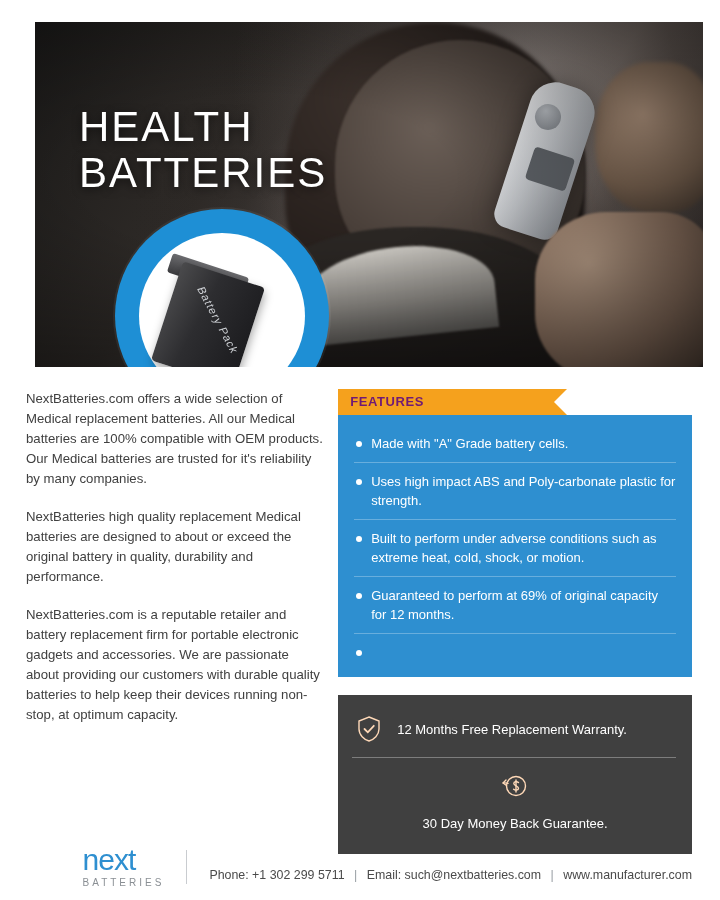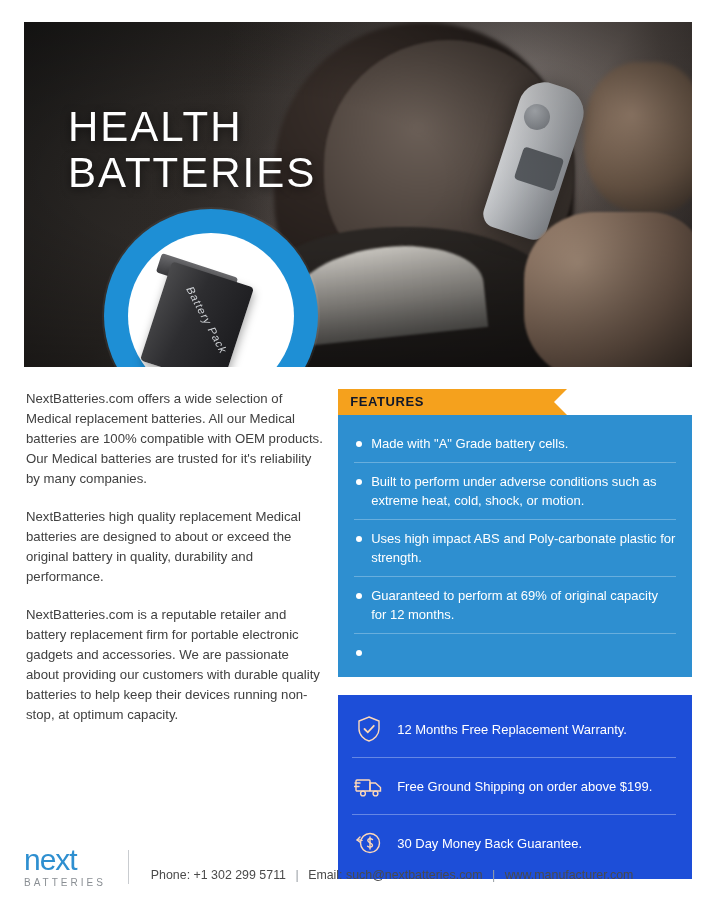--- a/index.html
+++ b/index.html
@@ -13,21 +13,21 @@
     position: relative;
     width: 720px; height: 900px;
     background: #ffffff;
     padding: 22px 28px 0 24px;
   }
 
   
   .hero {
     position: relative;
     width: 668px; height: 345px;
-    margin-left: 0;
+    margin-left: 11px;
     background: #2b2b2b;
     overflow: hidden;
   }
   .hero-photo {
     position: absolute; inset: 0;
     background:
       radial-gradient(circle at 74% 18%, rgba(200,190,185,0.55) 0%, rgba(120,110,105,0.25) 26%, rgba(0,0,0,0) 52%),
       radial-gradient(circle at 55% 62%, rgba(150,140,135,0.35) 0%, rgba(40,36,34,0.2) 38%, rgba(0,0,0,0) 66%),
       linear-gradient(120deg, #1b1a19 0%, #2e2a27 30%, #4a4340 52%, #6d625c 70%, #3a3330 92%);
   }
@@ -186,21 +186,21 @@
   
   .features-tab-wrap {
     position: relative;
     height: 26px;
   }
   .features-tab {
     position: absolute;
     left: 0; top: 0;
     height: 26px;
     background: #f5a11d;
-    color: #0f172a;
+    color: #701a75;
     font-size: 13px;
     font-weight: bold;
     letter-spacing: 0.6px;
     padding: 5px 14px 0 12px;
     width: 216px;
   }
   .features-tab::after {
     content: "";
     position: absolute;
     right: -13px; top: 0;
@@ -226,44 +226,45 @@
     flex: 0 0 auto;
     width: 6px; height: 6px;
     border-radius: 50%;
     background: #ffffff;
     margin-top: 7px;
   }
 
   
   .guar-box {
     margin-top: 18px;
-    background: #1d4ed8;
+    background: #404040;
     padding: 6px 16px 8px 14px;
   }
   .guar-item {
     display: flex;
     align-items: center;
     gap: 13px;
     color: #ffffff;
     font-size: 13px;
     line-height: 19px;
     padding: 13px 0 13px 2px;
     border-bottom: 1px solid rgba(255,255,255,0.32);
   }
-  .guar-item:last-child { border-bottom: none; }
+  .guar-item:last-child { border-bottom: none; flex-direction: column; }
   .guar-icon { flex: 0 0 auto; width: 30px; height: 30px; }
   .guar-icon svg { display: block; }
 
   
   .footer {
     position: absolute;
     left: 24px; right: 28px; bottom: 12px;
     display: flex;
     align-items: flex-end;
     gap: 16px;
+    justify-content: flex-end;
   }
   .logo-next {
     color: #2e8fd0;
     font-size: 30px;
     line-height: 30px;
     letter-spacing: -1px;
   }
   .logo-sub {
     color: #8a8f94;
     font-size: 10px;
@@ -333,25 +334,25 @@
         <div class="features-tab">FEATURES</div>
       </div>
 
       <div class="features-box">
         <div class="feat-item">
           <span class="bullet"></span>
           <span>Made with "A" Grade battery cells.</span>
         </div>
         <div class="feat-item">
           <span class="bullet"></span>
-          <span>Built to perform under adverse conditions such as extreme heat, cold, shock, or motion.</span>
+          <span>Uses high impact ABS and Poly-carbonate plastic for strength.</span>
         </div>
         <div class="feat-item">
           <span class="bullet"></span>
-          <span>Uses high impact ABS and Poly-carbonate plastic for strength.</span>
+          <span>Built to perform under adverse conditions such as extreme heat, cold, shock, or motion.</span>
         </div>
         <div class="feat-item">
           <span class="bullet"></span>
           <span>Guaranteed to perform at 69% of original capacity for 12 months.</span>
         </div>
         <div class="feat-item">
           <span class="bullet"></span>
         </div>
       </div>
 
@@ -360,32 +361,20 @@
         <div class="guar-item">
           <span class="guar-icon">
             <svg width="30" height="30" viewBox="0 0 30 30" fill="none" stroke="#ffd9b8" stroke-width="1.4">
               <path d="M15 3 L25 7 V15 C25 21 20 25.5 15 27 C10 25.5 5 21 5 15 V7 Z"></path>
               <path d="M10.5 15 L13.8 18.3 L19.8 11.8" stroke-width="1.8" stroke-linecap="round"></path>
             </svg>
           </span>
           <span>12 Months Free Replacement Warranty.</span>
         </div>
 
-        <div class="guar-item">
-          <span class="guar-icon">
-            <svg width="30" height="30" viewBox="0 0 30 30" fill="none" stroke="#ffd9b8" stroke-width="1.4">
-              <rect x="2" y="9" width="14" height="11" rx="1"></rect>
-              <path d="M16 12 H21.5 L26.5 16.5 V20 H16 Z"></path>
-              <circle cx="9" cy="22.5" r="2.4"></circle>
-              <circle cx="21.5" cy="22.5" r="2.4"></circle>
-              <path d="M1 12 H6 M0.5 15.5 H5" stroke-linecap="round"></path>
-            </svg>
-          </span>
-          <span>Free Ground Shipping on order above $199.</span>
-        </div>
 
         <div class="guar-item">
           <span class="guar-icon">
             <svg width="30" height="30" viewBox="0 0 30 30" fill="none" stroke="#ffd9b8" stroke-width="1.4">
               <circle cx="16" cy="15" r="9.5"></circle>
               <path d="M18.5 11.5 C17 10.3 13.8 10.4 13.8 12.6 C13.8 15 18.5 14.6 18.5 17.2 C18.5 19.4 15.2 19.6 13.6 18.3" stroke-linecap="round"></path>
               <path d="M16 9 V21" stroke-linecap="round"></path>
               <path d="M6 9 L3 12 L6.5 14.5" stroke-linecap="round" stroke-linejoin="round"></path>
               <path d="M3.2 12 C3.2 12 6 11.6 8 12.4" stroke-linecap="round"></path>
             </svg>

